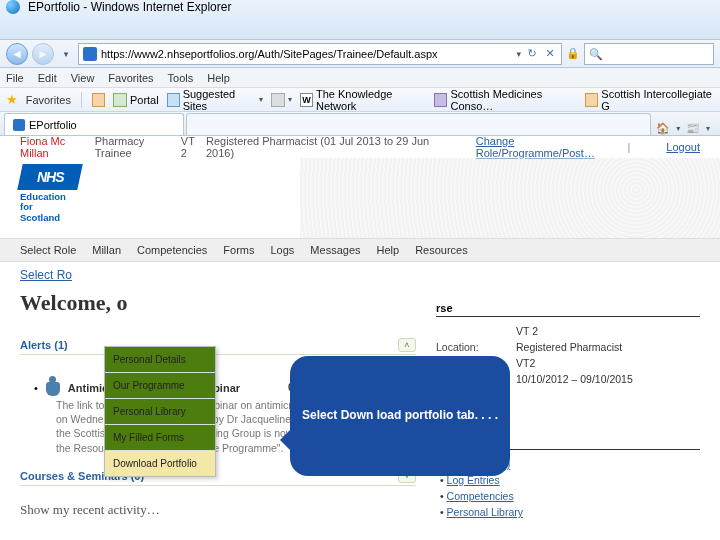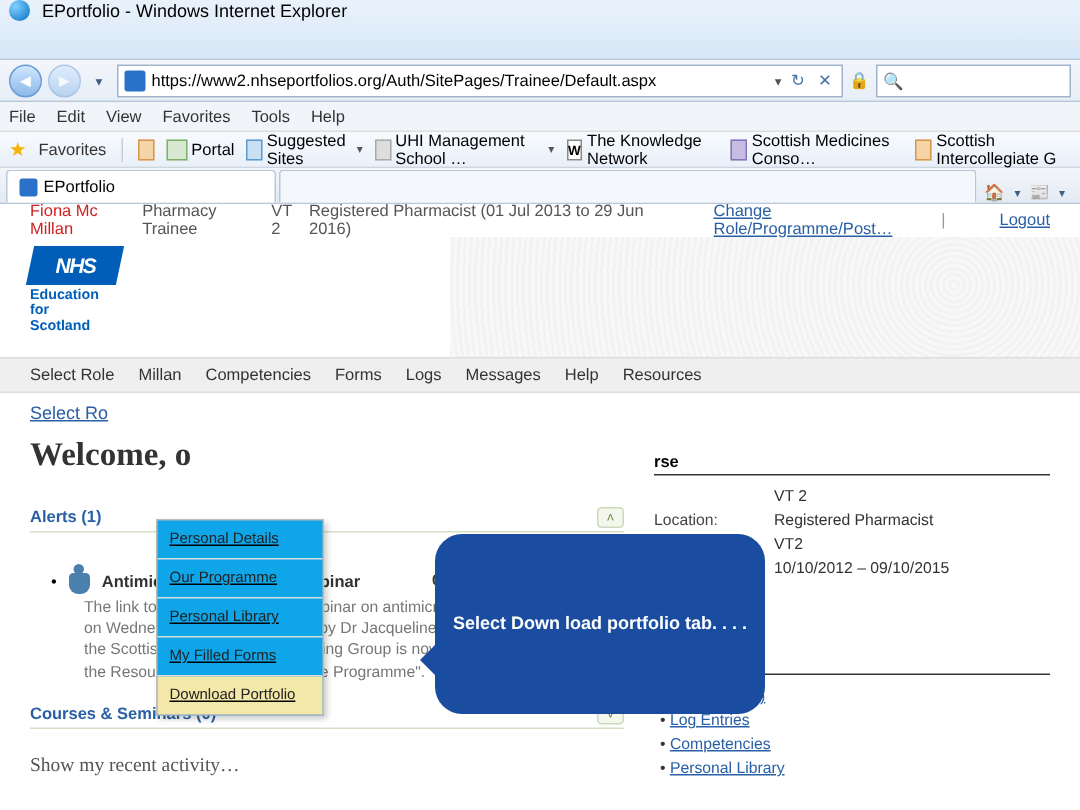--- a/index.html
+++ b/index.html
@@ -93,21 +93,21 @@
   .kv { display: flex; gap: 10px; padding: 2px 0; font-size: 10.5px; }
   .kv .k { width: 70px; color: #444; }
   .kv .v { color: #333; }
 
   .ql ul { list-style: none; padding-left: 4px; }
   .ql li { padding: 2px 0; font-size: 10.5px; }
   .ql li::before { content: '• '; color: #333; }
   .ql a { color: #2960a5; text-decoration: underline; }
 
   
-  .dropdown { position: absolute; left: 104px; top: 210px; width: 112px; background: #0ea5e9; border: 1px solid #bbb; box-shadow: 2px 2px 4px rgba(0,0,0,.2); z-index: 5; text-decoration: underline; }
+  .dropdown { position: absolute; left: 104px; top: 210px; width: 112px; background: #4d7c0f; border: 1px solid #bbb; box-shadow: 2px 2px 4px rgba(0,0,0,.2); z-index: 5; }
   .dropdown .dd-item { padding: 7px 8px; font-size: 10px; border-bottom: 1px solid #ddd; cursor: pointer; color: #222; }
   .dropdown .dd-item:last-child { border-bottom: none; }
   .dropdown .dd-item.hilite { background: #f3e8a8; }
 
   
   .callout { position: absolute; left: 290px; top: 220px; width: 220px; height: 120px; background: #1a4da0; border-radius: 18px; color: #fff; text-align: center; padding: 12px 10px; z-index: 6; display: flex; flex-direction: column; justify-content: center; gap: 8px; font-family: Arial, sans-serif; }
   .callout .line1 { font-size: 12px; font-weight: bold; line-height: 1.3; }
   .callout .line2 { font-size: 12px; font-weight: bold; line-height: 1.3; }
   .callout::after { content: ''; position: absolute; left: -24px; top: 70px; border: 14px solid transparent; border-right-color: #1a4da0; }
 </style>
@@ -156,21 +156,20 @@
       <span class="sq gr"></span>
       <span>Portal</span>
     </span>
   <span class="bm">
       <span class="sq bl"></span>
       <span>Suggested Sites</span>
       <span class="dd">▾</span>
     </span>
   <span class="bm">
       <span class="sq"></span>
-      <span>UHI Management School …</span>
       <span class="dd">▾</span>
     </span>
   <span class="bm">
       <span class="sq wk">W</span>
       <span>The Knowledge Network</span>
     </span>
   <span class="bm">
       <span class="sq pu"></span>
       <span>Scottish Medicines Conso…</span>
     </span>

